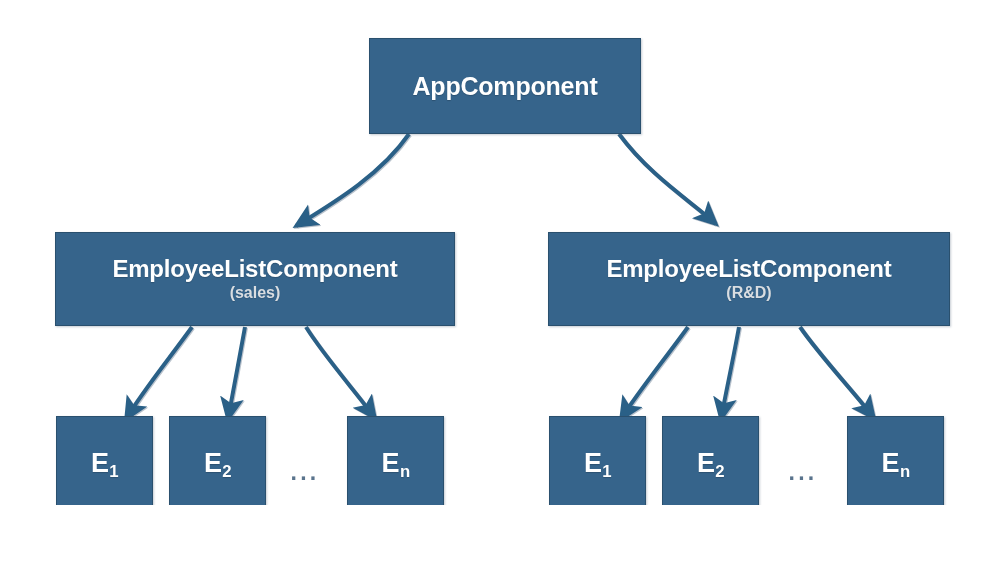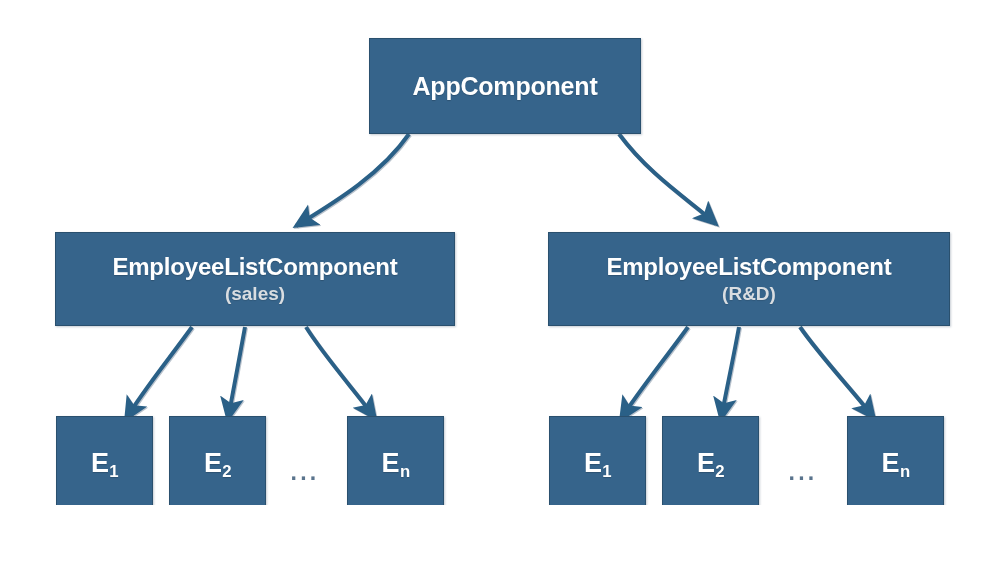--- a/index.html
+++ b/index.html
@@ -54,21 +54,21 @@
   #app-node .node-title { font-size: 25px; }
 
   
   .mid-node {
     top: 232px;
     height: 94px;
   }
   #list-node-sales { left: 55px; width: 400px; }
   #list-node-rnd   { left: 548px; width: 402px; }
   .mid-node .node-title { font-size: 24px; }
-  .mid-node .node-sub   { font-size: 19px; }
+  .mid-node .node-sub   { font-size: 16px; }
 
   
   .leaf-node {
     top: 416px;
     width: 97px;
     height: 95px;
   }
   .leaf-node .node-title { font-size: 27px; }
   .leaf-label sub {
     font-size: 0.62em;

